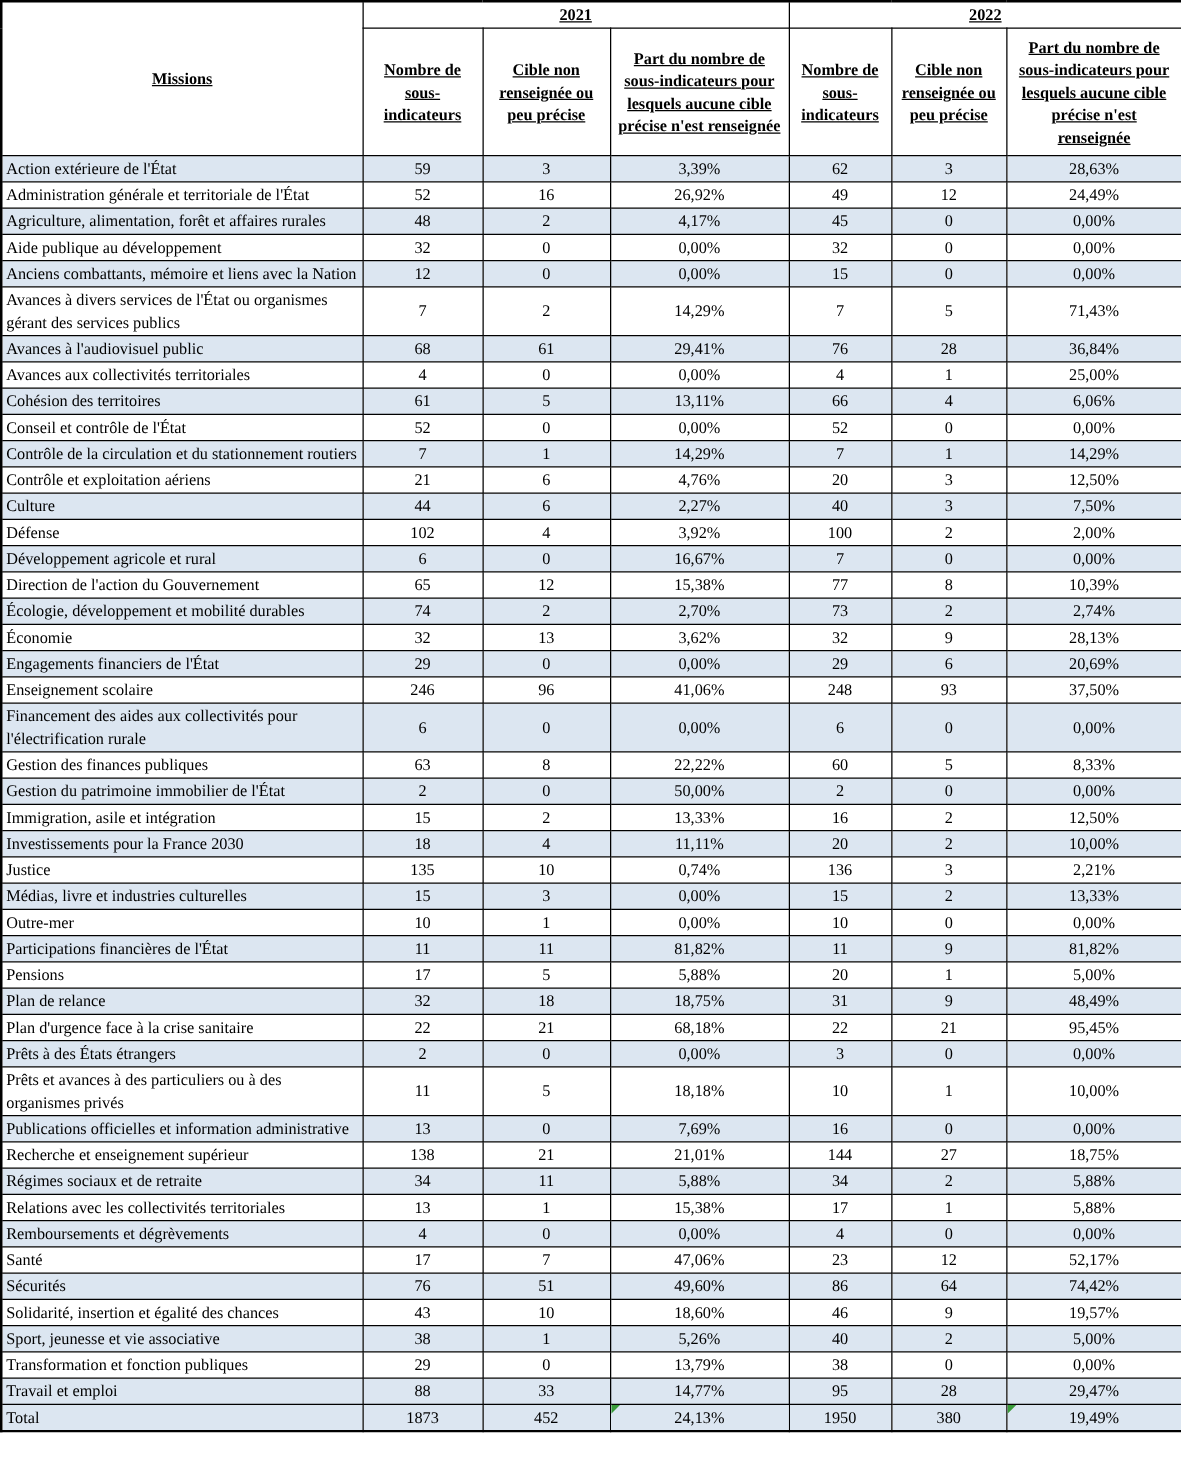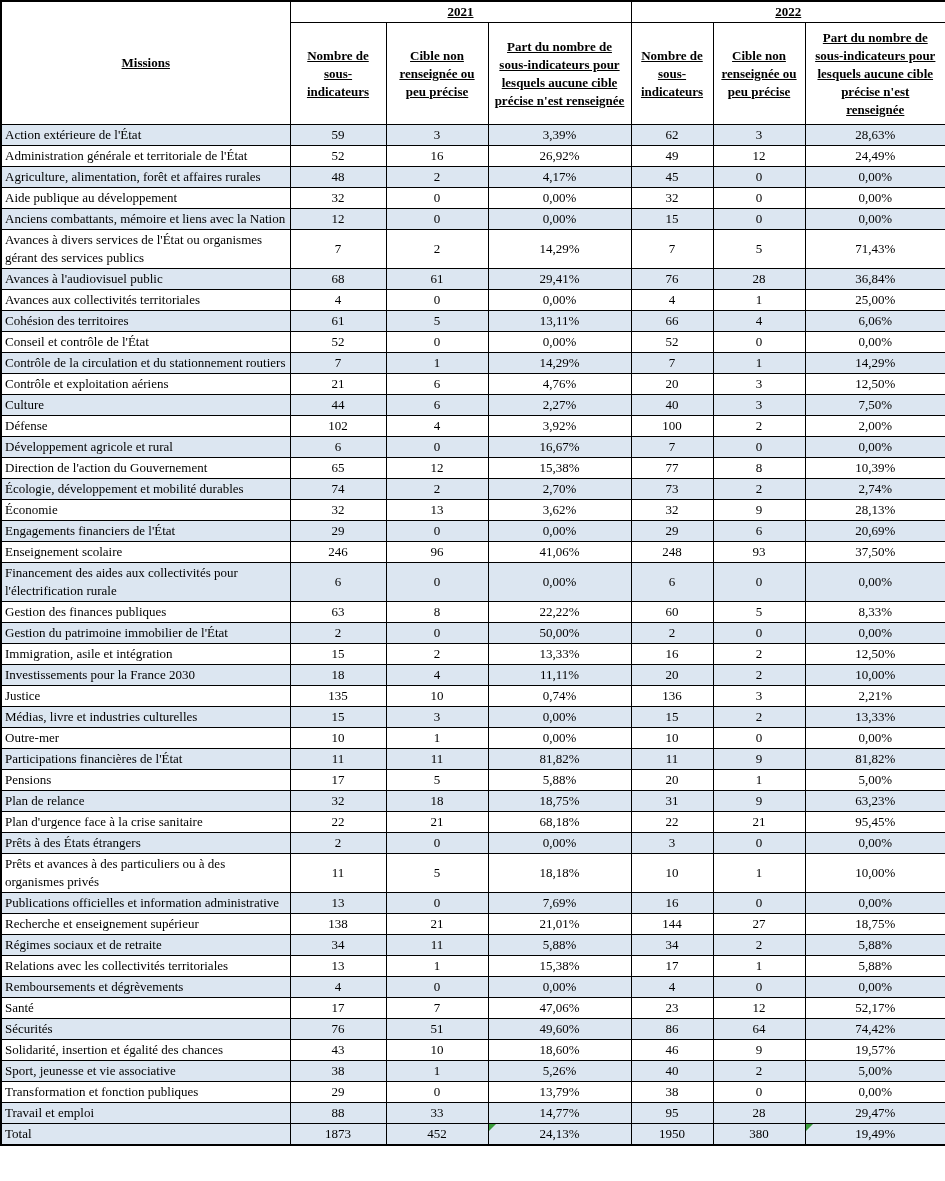--- a/index.html
+++ b/index.html
@@ -347,21 +347,21 @@
         <td class="num">1</td>
         <td class="num">5,00%</td>
       </tr>
       <tr class="shaded">
         <td class="mission">Plan de relance</td>
         <td class="num">32</td>
         <td class="num">18</td>
         <td class="num">18,75%</td>
         <td class="num">31</td>
         <td class="num">9</td>
-        <td class="num">63,23%</td>
+        <td class="num">48,49%</td>
       </tr>
       <tr class="">
         <td class="mission">Plan d'urgence face à la crise sanitaire</td>
         <td class="num">22</td>
         <td class="num">21</td>
         <td class="num">68,18%</td>
         <td class="num">22</td>
         <td class="num">21</td>
         <td class="num">95,45%</td>
       </tr>

